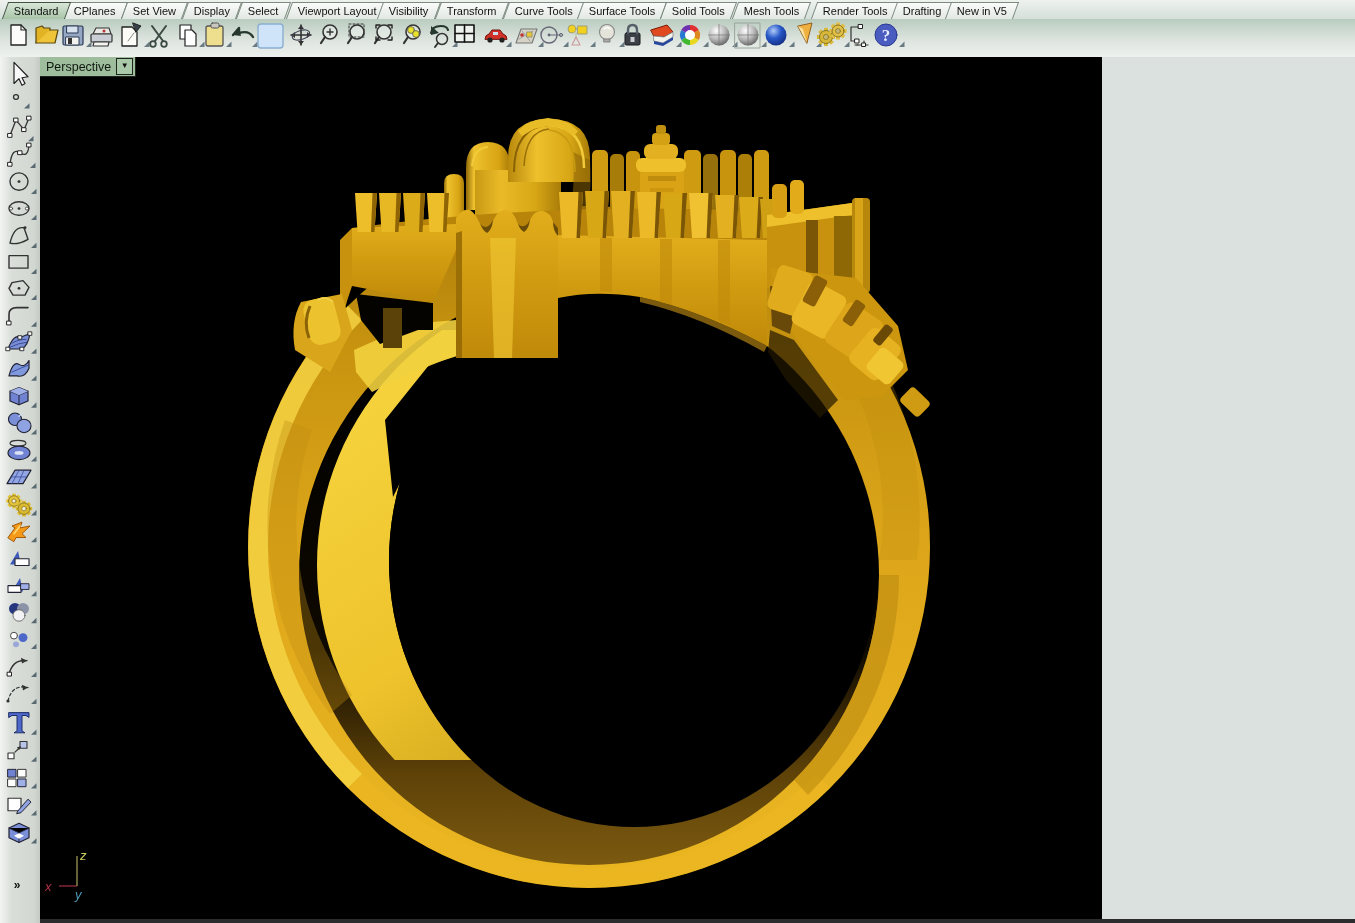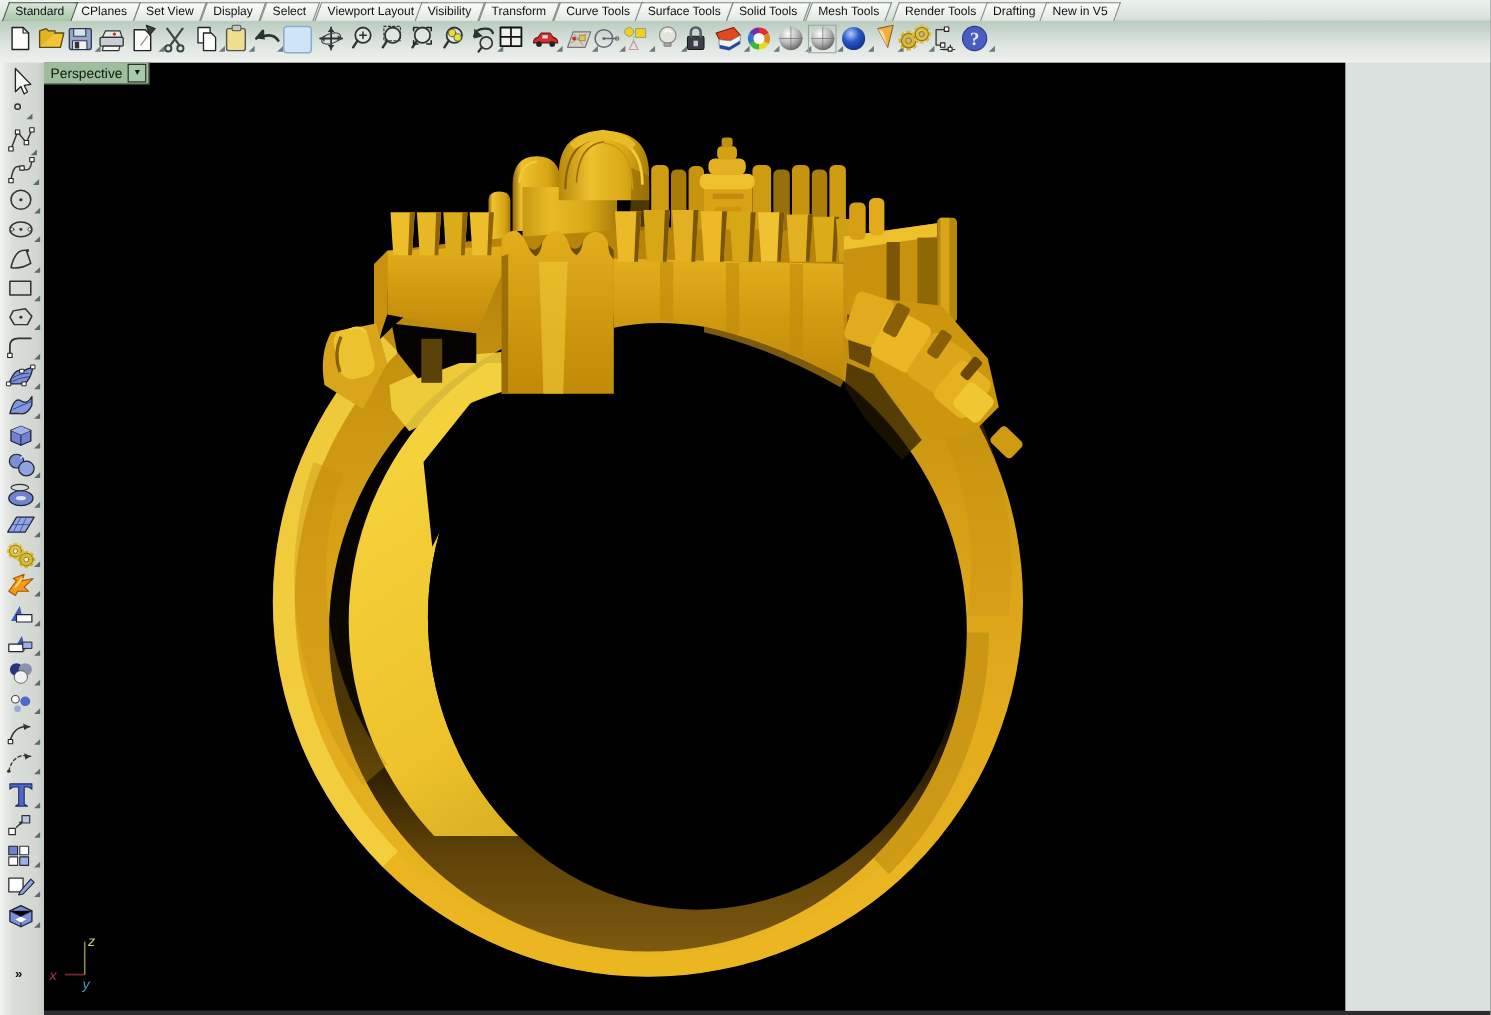--- a/index.html
+++ b/index.html
@@ -13,21 +13,21 @@
 border-bottom:none;background:linear-gradient(#fafbfa,#e2e8e3);white-space:nowrap;}
 .tab span{display:inline-block;transform:skewX(20deg);}
 .tab.active{background:linear-gradient(#d8e6d8,#a8c5a8);border-color:#41523f;z-index:5;}
 
 #toolbar{position:absolute;left:0;top:19px;width:1355px;height:38px;
 background:linear-gradient(#b9ccbf,#dde4df 55%,#eef1ee);}
 
 #sidebar{position:absolute;left:0;top:57px;width:40px;height:866px;
 background:linear-gradient(90deg,#f2f4f2,#d9ded9 30%,#d2d7d2 85%,#c4cac4);}
 
-#vp{position:absolute;left:40px;top:57px;width:1167px;height:862px;background:#000;padding-left:16px;}
+#vp{position:absolute;left:40px;top:57px;width:1062px;height:862px;background:#000;}
 #vpbottom{position:absolute;left:40px;top:919px;width:1315px;height:4px;background:#2c2c2e;}
 #vplabel{position:absolute;left:0;top:0;height:19px;background:#9dbd9d;
 border:1px solid #1c241c;border-top:none;border-left:none;display:flex;align-items:center;z-index:3;}
 #vplabel .txt{font-size:12.5px;color:#101810;padding:0 5px 0 6px;}
 #vplabel .dd{width:15px;height:15px;margin-right:2px;background:#a9c9a9;
 border:1px solid #1c241c;font-size:8px;line-height:14px;text-align:center;color:#111;}
 </style>
 </head>
 <body>
 <div id="page">

